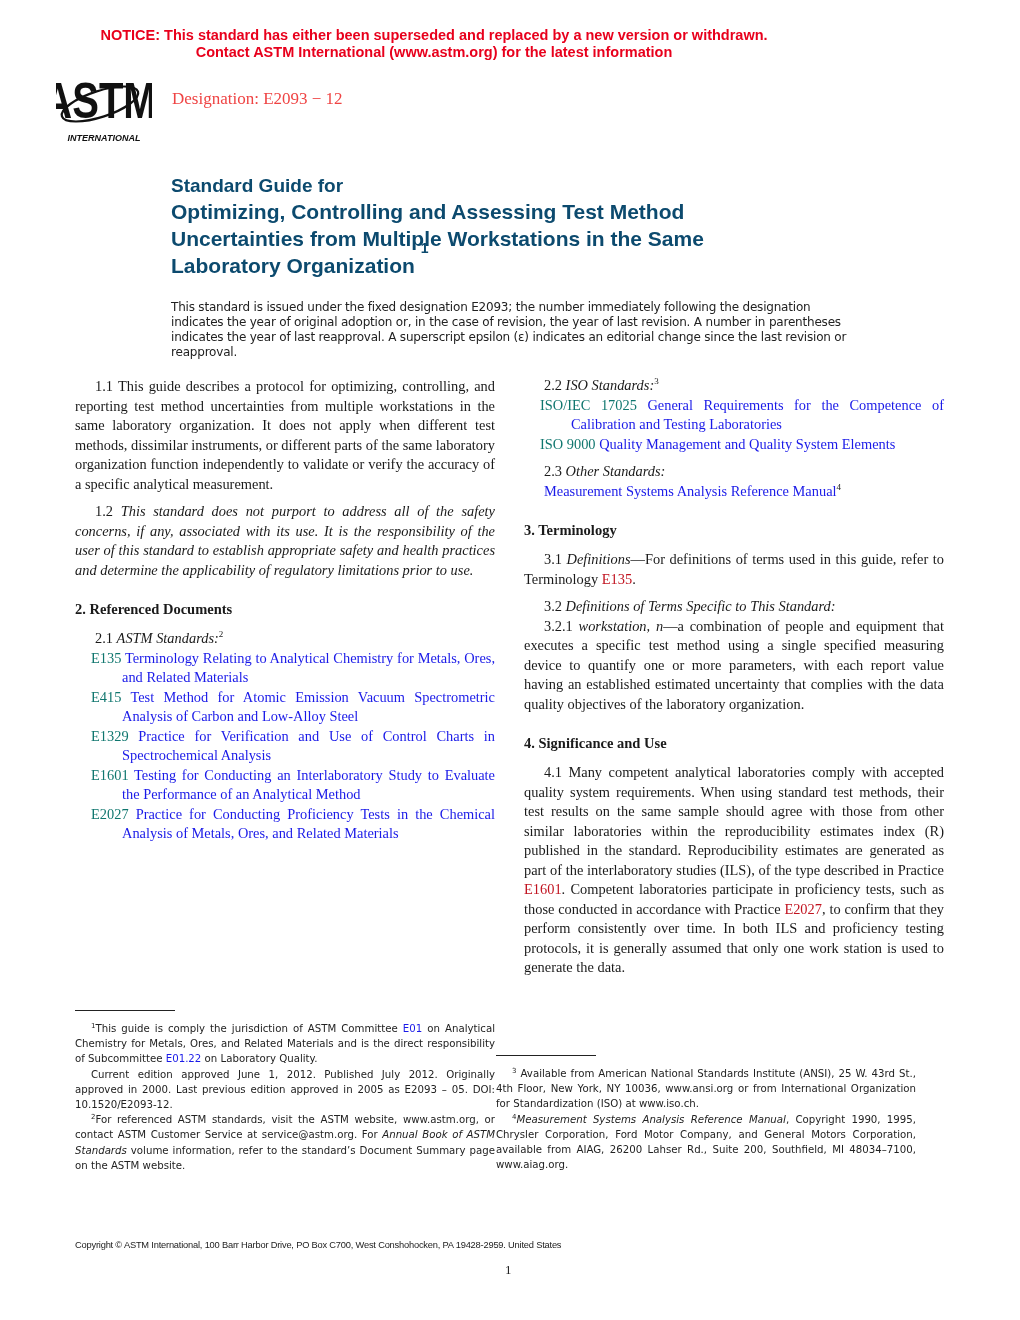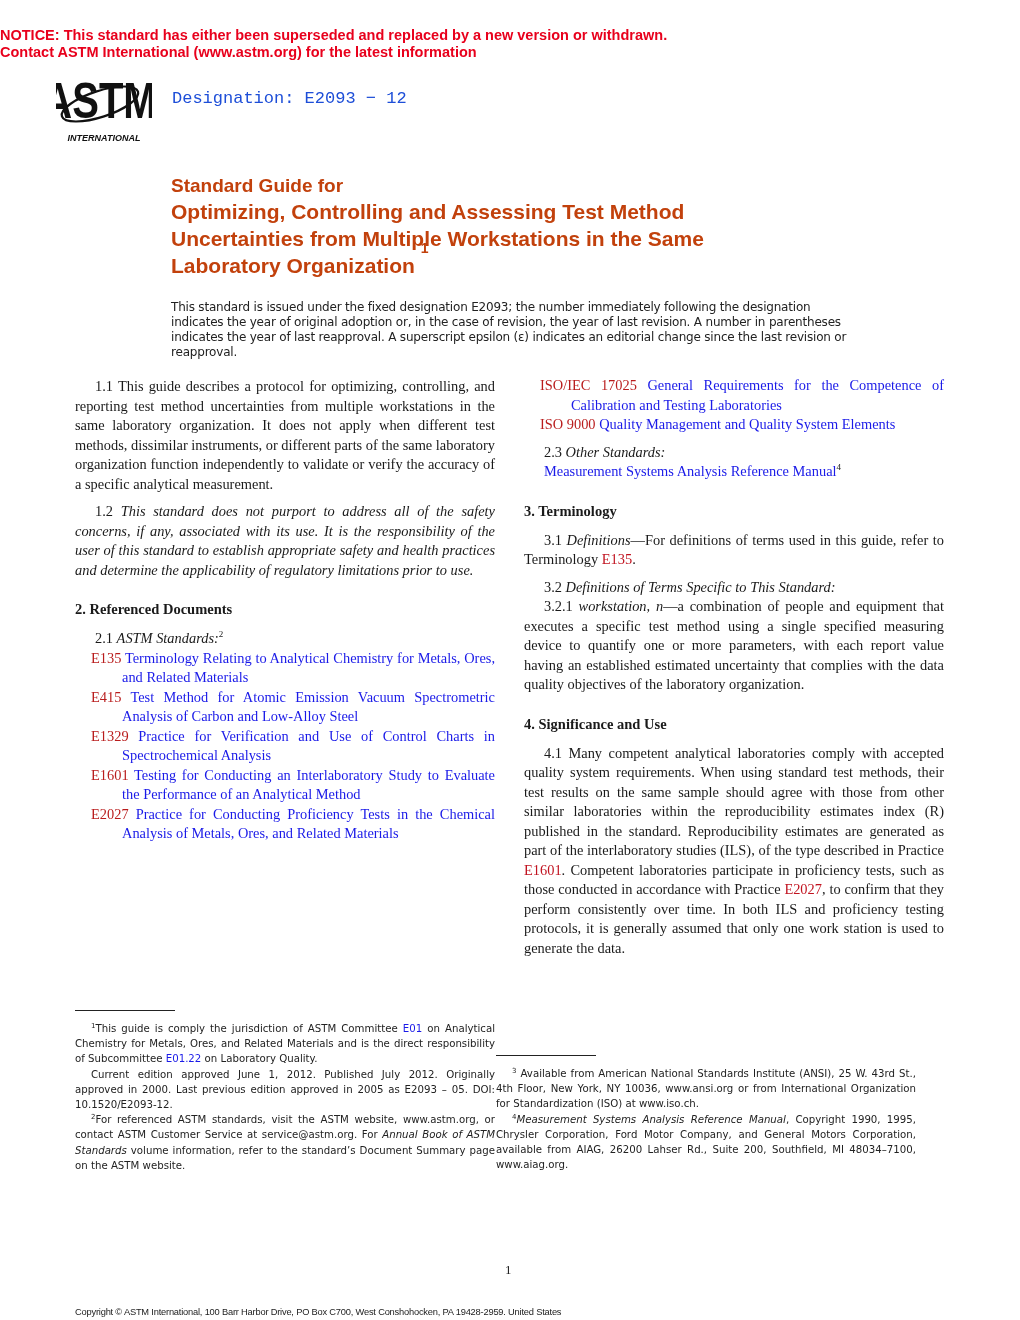--- a/index.html
+++ b/index.html
@@ -1,44 +1,44 @@
 <!DOCTYPE html>
 <html><head>
 <meta charset="utf-8">
 <style>
   html, body { margin: 0; padding: 0; background: #ffffff; }
   body { width: 1020px; height: 1320px; position: relative; overflow: hidden; font-family: "Liberation Serif", "DejaVu Serif", serif; color: #1a1a1a; }
   .abs { position: absolute; }
-  .notice { left: 0; width: 868px; top: 27px; text-align: left; color: #e8001c; font-family: "Liberation Sans", sans-serif; font-weight: bold; font-size: 14.5px; line-height: 17px; }
+  .notice { left: 0; width: 868px; top: 27px; text-align: center; color: #e8001c; font-family: "Liberation Sans", sans-serif; font-weight: bold; font-size: 14.5px; line-height: 17px; }
   .logo { left: 56px; top: 74px; width: 96px; height: 70px; }
-  .designation { left: 172px; top: 89px; font-family: Liberation Mono, monospace; font-size: 17px; color: #1d4ed8; }
-  .title-block { left: 171px; top: 174px; font-family: "Liberation Sans", sans-serif; font-weight: bold; color: #c2410c; }
+  .designation { left: 172px; top: 89px; font-family: Liberation Serif, serif; font-size: 17px; color: #ef4444; }
+  .title-block { left: 171px; top: 174px; font-family: "Liberation Sans", sans-serif; font-weight: bold; color: #0c4a6e; }
   .title-block .l1 { font-size: 19px; line-height: 24px; }
   .title-block .l2 { font-size: 21px; line-height: 27px; }
   .title-block sup { font-size: 14px; vertical-align: top; position: relative; top: -4px; }
   .issued { left: 171px; top: 300px; width: 680px; font-family: "DejaVu Sans", sans-serif; font-size: 12px; line-height: 15px; color: #222; letter-spacing: -0.2px; }
   .col { width: 420px; font-size: 14.4px; line-height: 19.5px; color: #1a1a1a; }
   .col-left { left: 75px; top: 377px; }
   .col-right { left: 524px; top: 376px; }
   h2 { font-size: 14.5px; font-weight: bold; margin: 0 0 10px 0; line-height: 19px; }
   p { margin: 0; text-align: justify; }
   .indent { text-indent: 20px; }
   .ital { font-style: italic; }
   .ref { padding-left: 31px; text-indent: -31px; text-align: justify; }
-  .ref .code { color: #b91c1c; }
+  .ref .code { color: #0f766e; }
   .ref .rtitle { color: #1a1ae8; }
   .red { color: #c1121f; }
   .blue { color: #1a1ae8; }
   .gap8 { height: 8px; }
   .gap20 { height: 20px; }
   .rule { height: 1px; background: #222; width: 100px; }
   .fn { font-family: "DejaVu Sans", sans-serif; font-size: 10.2px; line-height: 15.2px; color: #222; width: 420px; text-align: justify; }
   .fn p { text-indent: 16px; text-align: justify; }
   .fn sup { font-size: 7px; }
-  .copyright { left: 75px; top: 1307px; font-family: "Liberation Sans", sans-serif; font-size: 9.3px; color: #222; letter-spacing: -0.2px; }
+  .copyright { left: 75px; top: 1240px; font-family: "Liberation Sans", sans-serif; font-size: 9.3px; color: #222; letter-spacing: -0.2px; }
   .pagenum { left: 505px; top: 1262px; font-size: 13px; color: #222; }
   sup { font-size: 9px; line-height: 0; }
 </style>
 </head>
 <body>
 
 <div class="abs notice">
   <div>NOTICE: This standard has either been superseded and replaced by a new version or withdrawn.</div>
   <div>Contact ASTM International (www.astm.org) for the latest information</div>
 </div>
@@ -81,20 +81,21 @@
 <div class="abs" style="left:75px; top:1010px;">
   <div class="rule"></div>
   <div class="fn" style="margin-top:10px;">
     <p><sup>1</sup><span>This guide is comply the jurisdiction of ASTM Committee </span><span class="blue">E01</span><span> on Analytical Chemistry for Metals, Ores, and Related Materials and is the direct responsibility of Subcommittee </span><span class="blue">E01.22</span><span> on Laboratory Quality.</span></p>
     <p>Current edition approved June 1, 2012. Published July 2012. Originally approved in 2000. Last previous edition approved in 2005 as E2093 – 05. DOI: 10.1520/E2093-12.</p>
     <p><sup>2</sup><span>For referenced ASTM standards, visit the ASTM website, www.astm.org, or contact ASTM Customer Service at service@astm.org. For </span><span class="ital">Annual Book of ASTM Standards</span><span> volume information, refer to the standard’s Document Summary page on the ASTM website.</span></p>
   </div>
 </div>
 
 <div class="abs col col-right">
+  <p class="indent"><span>2.2 </span><span class="ital">ISO Standards:</span><sup>3</sup></p>
   <div style="padding-left:16px;">
     <p class="ref"><span class="code">ISO/IEC 17025</span> <span class="rtitle">General Requirements for the Competence of Calibration and Testing Laboratories</span></p>
     <p class="ref"><span class="code">ISO 9000</span> <span class="rtitle">Quality Management and Quality System Elements</span></p>
   </div>
   <div class="gap8"></div>
   <p class="indent"><span>2.3 </span><span class="ital">Other Standards:</span></p>
   <p style="padding-left:20px;"><span class="blue">Measurement Systems Analysis Reference Manual</span><sup>4</sup></p>
   <div class="gap20"></div>
   <h2>3.  Terminology</h2>
   <p class="indent"><span>3.1 </span><span class="ital">Definitions</span><span>—For definitions of terms used in this guide, refer to Terminology </span><span class="red">E135</span><span>.</span></p>

